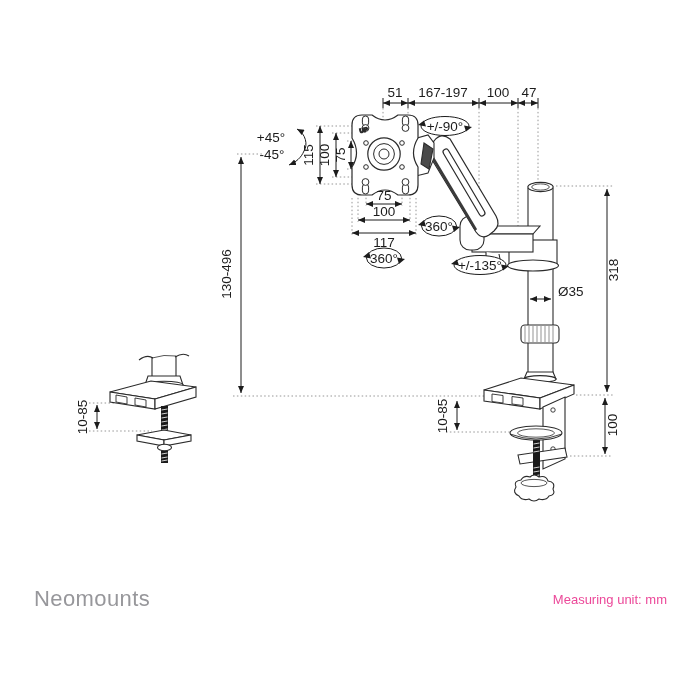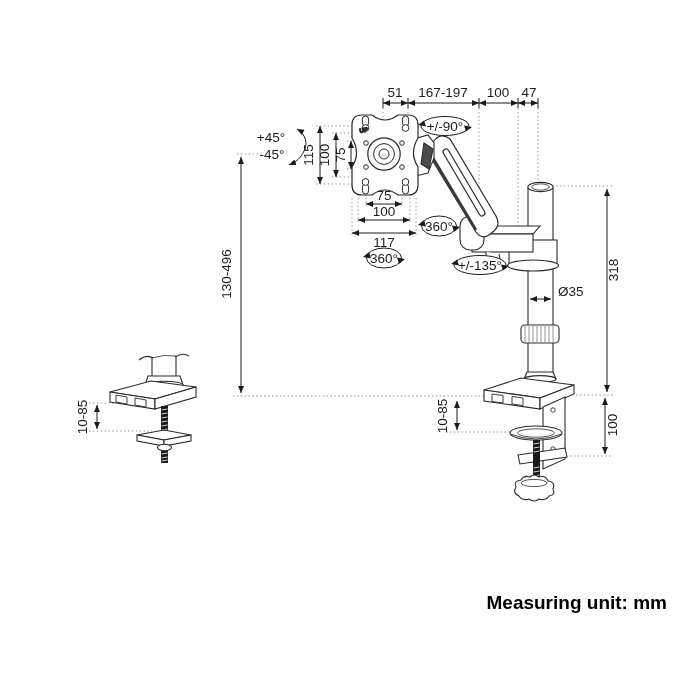--- a/index.html
+++ b/index.html
@@ -3,21 +3,21 @@
 <meta charset="utf-8">
 <style>
   html,body{margin:0;padding:0;}
   body{width:700px;height:700px;background:#ffffff;font-family:"Liberation Sans",sans-serif;overflow:hidden;}
   .screen{position:relative;width:700px;height:700px;background:#fff;}
   .diagram{position:absolute;left:0;top:0;}
   svg text{font-family:"Liberation Sans",sans-serif;fill:#1c1c1c;}
   .dimtxt{font-size:13.5px;}
   .tinytxt{font-size:6px;font-weight:bold;}
   .footer-brand{position:absolute;left:34px;top:586px;font-size:22px;color:#97979b;letter-spacing:0.4px;}
-  .footer-unit{position:absolute;right:33px;top:592px;font-size:19px;color:#000000;font-weight:bold;}
+  .footer-unit{position:absolute;right:33px;top:592px;font-size:13px;color:#ec4899;}
 </style>
 </head>
 <body>
 
 <div class="screen">
   <svg class="diagram" width="700" height="560" viewBox="0 0 700 560">
     <defs>
       <marker id="ae" markerWidth="9" markerHeight="8" refX="7" refY="3" orient="auto" markerUnits="userSpaceOnUse">
         <path d="M0,0 L7,3 L0,6 Z" fill="#1c1c1c"></path>
       </marker>
@@ -286,14 +286,15 @@
       <text class="dimtxt" x="231" y="274" text-anchor="middle" transform="rotate(-90 231 274)">130-496</text>
       <text class="dimtxt" x="618" y="270" text-anchor="middle" transform="rotate(-90 618 270)">318</text>
       <text class="dimtxt" x="558" y="296">Ø35</text>
 
       <text class="dimtxt" x="87" y="417" text-anchor="middle" transform="rotate(-90 87 417)">10-85</text>
       <text class="dimtxt" x="447" y="416" text-anchor="middle" transform="rotate(-90 447 416)">10-85</text>
       <text class="dimtxt" x="617" y="425" text-anchor="middle" transform="rotate(-90 617 425)">100</text>
     </g>
   </svg>
 
+  <div class="footer-brand">Neomounts</div>
   <div class="footer-unit">Measuring unit: mm</div>
 </div>
 
 </body></html>

